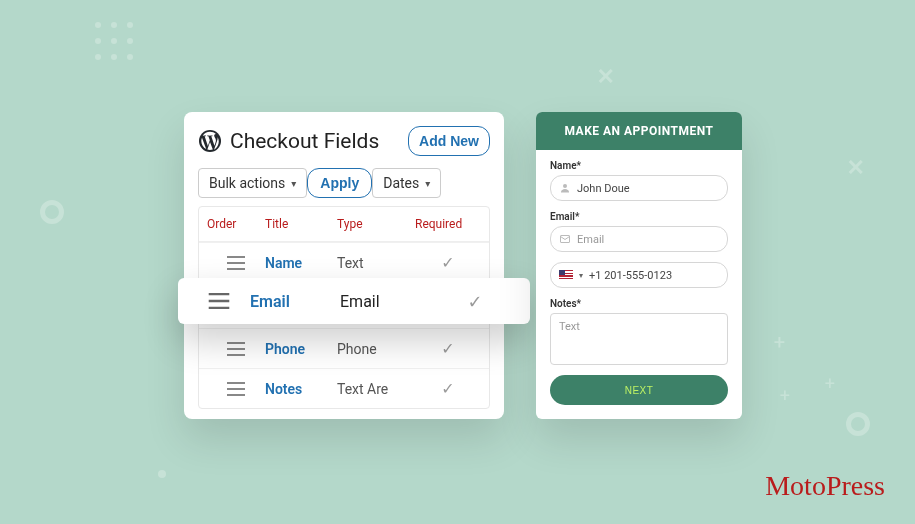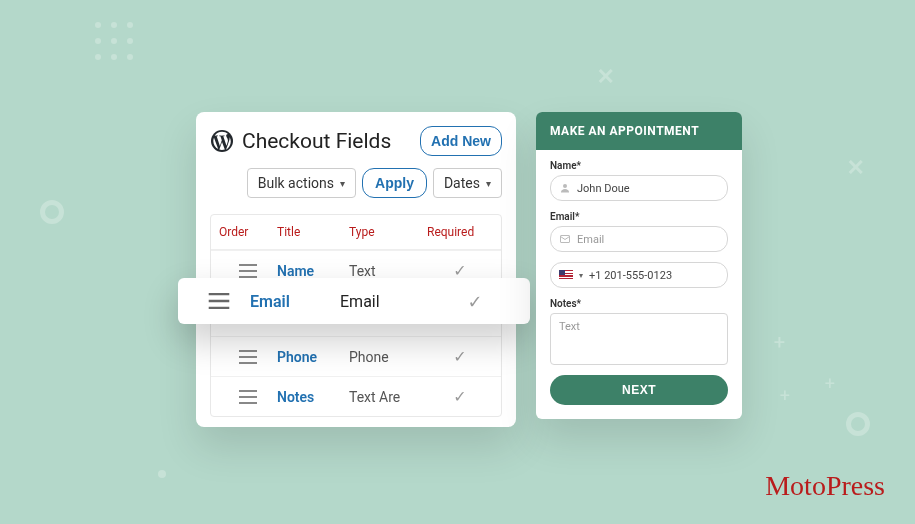--- a/index.html
+++ b/index.html
@@ -23,34 +23,34 @@
   .dot1 { top: 470px; left: 158px; width: 8px; height: 8px; background: #c7e2d7; border-radius: 50%; }
   .plus1 { bottom: 170px; right: 130px; color: #c7e2d7; font-size: 20px; }
   .plus2 { bottom: 118px; right: 125px; color: #c7e2d7; font-size: 18px; }
   .plus3 { bottom: 130px; right: 80px;  color: #c7e2d7; font-size: 18px; }
 
 
   
   .admin {
     position: absolute;
     top: 112px;
-    left: 196px;
+    left: 184px;
     width: 320px;
     background: #fff;
     border-radius: 8px;
     box-shadow: 0 20px 40px rgba(0,0,0,.12);
     padding: 14px 14px 10px;
   }
   .admin-header { display: flex; align-items: center; justify-content: space-between; margin-bottom: 12px; }
   .admin-title-wrap { display: flex; align-items: center; gap: 8px; }
   .wp-icon { width: 24px; height: 24px; }
   .admin-title { font-size: 21px; font-weight: 400; color: #222; }
   .btn { border: 1px solid #2271b1; color: #2271b1; background: #fff; border-radius: 12px; padding: 6px 12px; font-size: 14px; font-weight: 600; cursor: pointer; }
   .btn-addnew { padding: 6px 10px; }
-  .toolbar { display: flex; gap: 6px; margin-bottom: 16px; justify-content: flex-end; }
+  .toolbar { display: flex; margin-bottom: 8px; }
   .select { display: inline-flex; align-items: center; gap: 6px; border: 1px solid #ccc; border-radius: 4px; padding: 6px 10px; font-size: 14px; color: #333; background: #fff; cursor: pointer; }
   .chev { font-size: 10px; color: #555; }
   .table { border: 1px solid #e8e8e8; border-radius: 4px; overflow: visible; }
   .thead, .trow { display: grid; grid-template-columns: 58px 72px 78px 1fr; align-items: center; }
   .thead { padding: 10px 8px; border-bottom: 1px solid #eee; color: #b91c1c; font-size: 12px; }
   .trow { padding: 10px 8px; border-top: 1px solid #f0f0f0; font-size: 14px; }
   .trow:first-of-type { border-top: none; }
   .drag-icon { color: #888; display: flex; justify-content: center; cursor: grab; }
   .link { color: #2271b1; font-weight: 600; cursor: pointer; }
   .type-cell { color: #555; }
@@ -82,32 +82,32 @@
     position: absolute;
     top: 112px;
     left: 536px;
     width: 206px;
     background: #fff;
     border-radius: 6px;
     box-shadow: 0 20px 40px rgba(0,0,0,.12);
     padding-bottom: 14px;
     overflow: hidden;
   }
-  .preview-header { background: #3d8168; color: #fff; font-weight: 700; font-size: 12px; letter-spacing: .5px; padding: 12px 14px; }
+  .preview-header { background: #3d8168; color: #fff; font-weight: 700; font-size: 12px; letter-spacing: .5px; padding: 12px 14px; text-align: center; }
   .preview-body { padding: 10px 14px 0; }
   .field { margin-bottom: 10px; }
   .field-label { font-size: 10px; font-weight: 600; color: #333; margin-bottom: 4px; display: block; }
   .input { display: flex; align-items: center; gap: 6px; border: 1px solid #d6d6d6; border-radius: 12px; height: 26px; padding: 0 8px; font-size: 11px; color: #444; background: #fff; }
   .input.placeholder { color: #999; }
   .input-icon { width: 12px; height: 12px; color: #bbb; flex-shrink: 0; display: inline-flex; align-items: center; justify-content: center; }
   .textarea { border: 1px solid #d6d6d6; border-radius: 4px; height: 52px; padding: 6px 8px; font-size: 11px; color: #999; background: #fff; }
   .flag { width: 14px; height: 10px; display: inline-block; position: relative; background: linear-gradient(#b22234 8%, #fff 8% 16%, #b22234 16% 24%, #fff 24% 32%, #b22234 32% 40%, #fff 40% 48%, #b22234 48% 56%, #fff 56% 64%, #b22234 64% 72%, #fff 72% 80%, #b22234 80% 88%, #fff 88% 96%, #b22234 96%); }
   .flag::after { content:""; position:absolute; top:0; left:0; width:6px; height:5px; background:#3c3b6e; }
   .flag-chev { font-size: 8px; color: #666; }
-  .next-btn { display: block; margin: 6px 14px 0; background: #3d8168; color: #ffffff; border: none; border-radius: 18px; height: 30px; width: calc(100% - 28px); font-weight: 700; font-size: 12px; letter-spacing: .5px; cursor: pointer; }
+  .next-btn { display: block; margin: 6px 14px 0; background: #3d8168; color: #bef264; border: none; border-radius: 18px; height: 30px; width: calc(100% - 28px); font-weight: 400; font-size: 10px; letter-spacing: .5px; cursor: pointer; }
 
   .brand { position: absolute; bottom: 22px; right: 30px; color: #b91c1c; font-family: "Brush Script MT", "Segoe Script", cursive; font-size: 28px; }
 </style>
 </head>
 <body>
 
 <div class="deco ring1"></div>
 <div class="deco ring2"></div>
 <div class="deco dots">
     <span></span>

